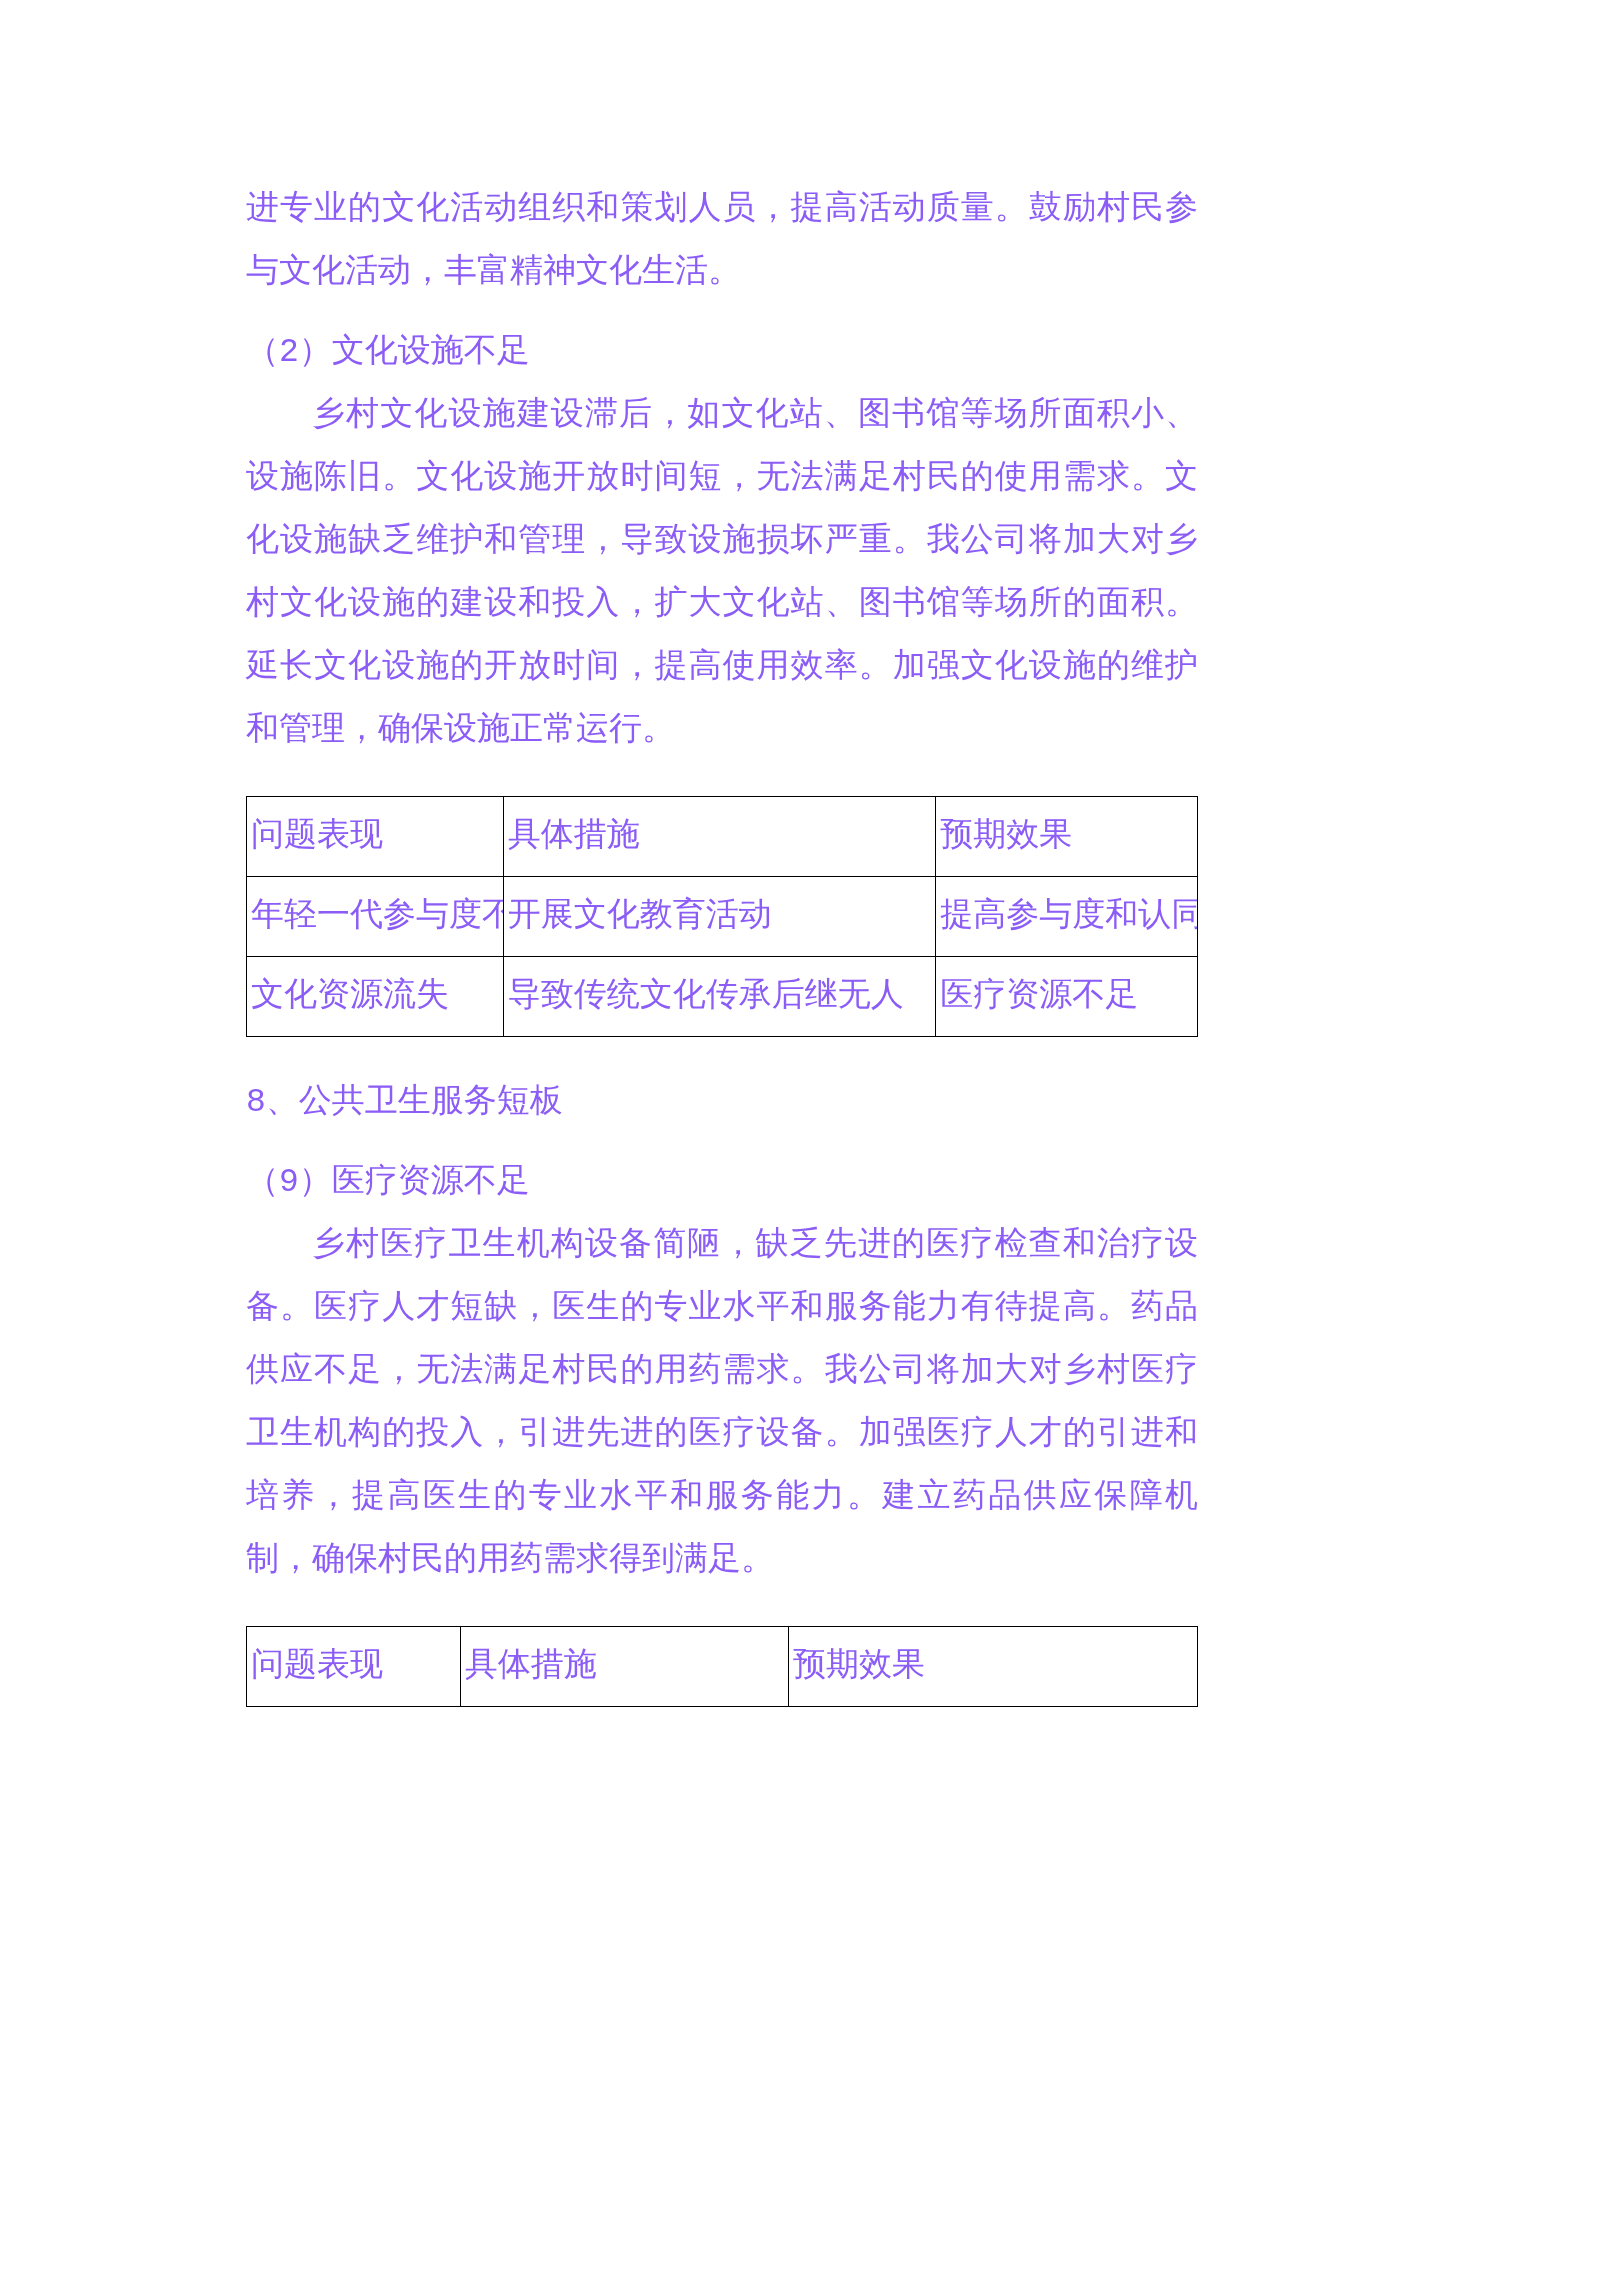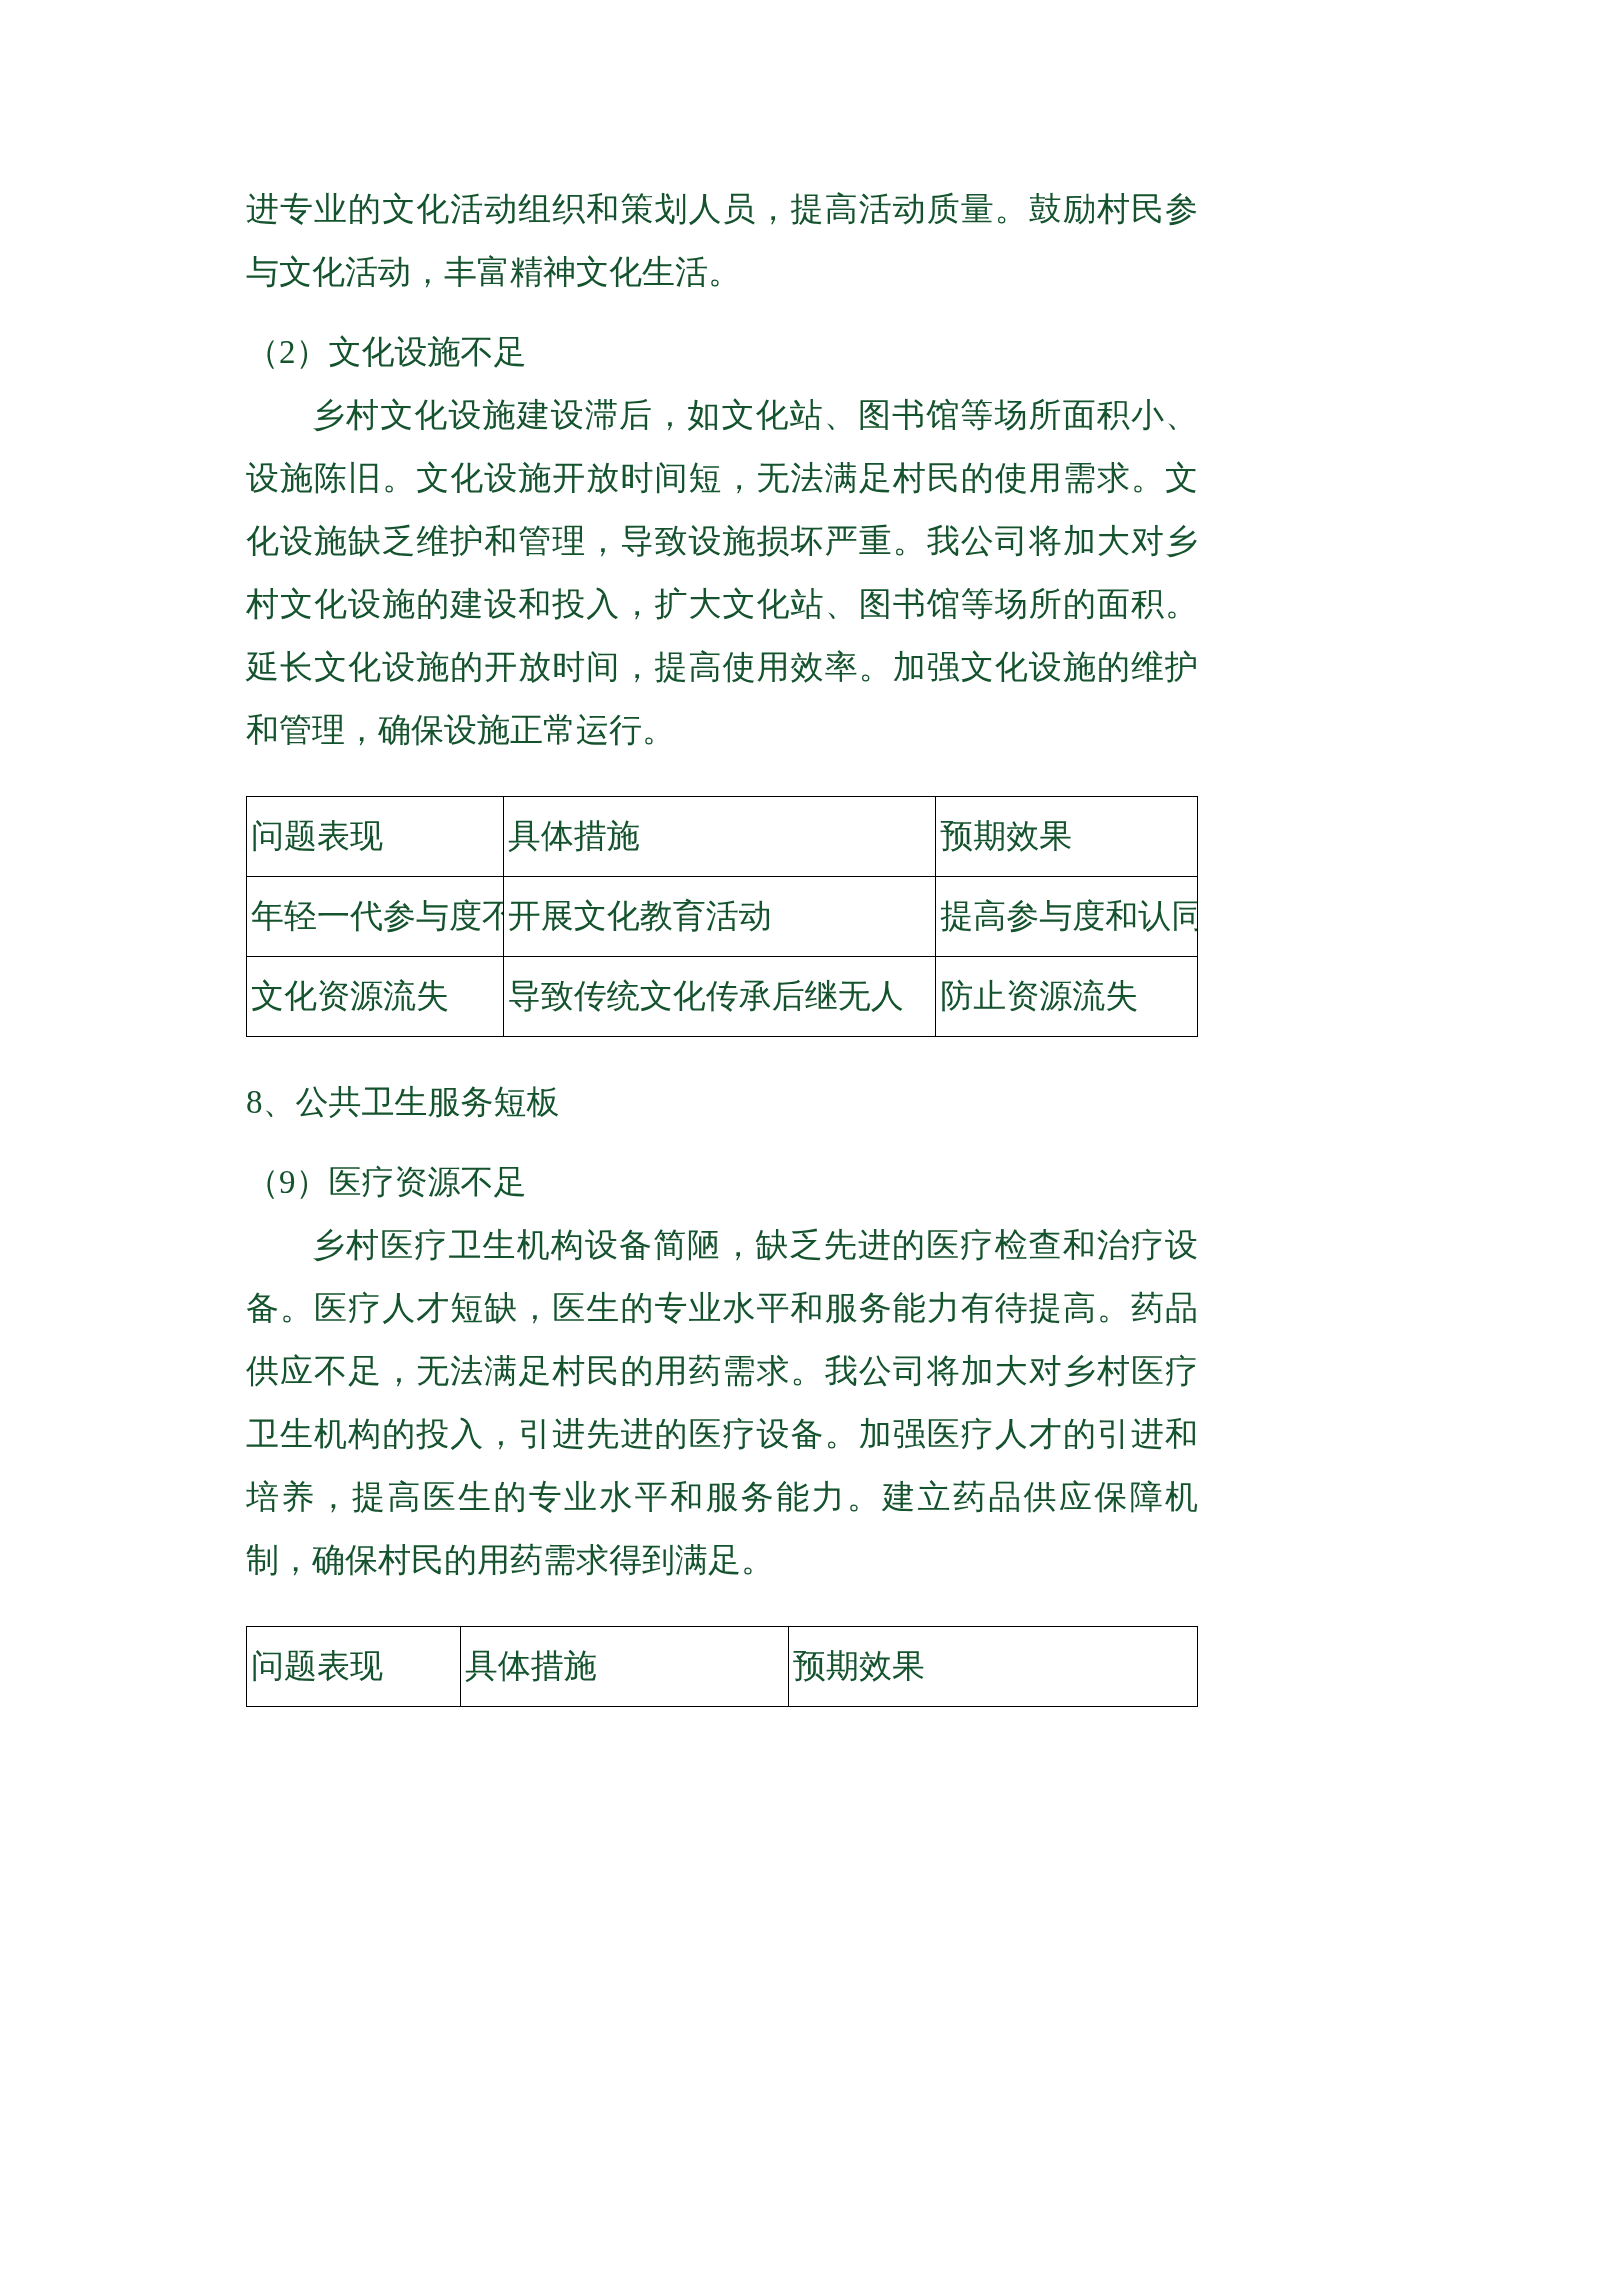--- a/index.html
+++ b/index.html
@@ -7,24 +7,24 @@
     padding: 0;
     background: #ffffff;
   }
   .page {
     position: relative;
     width: 1444px;
     height: 2295px;
     background: #ffffff;
     box-sizing: border-box;
     padding: 178px 246px 0 246px;
-    font-family: Liberation Serif, serif;
+    font-family: Liberation Mono, monospace;
     font-size: 33px;
     line-height: 63px;
-    color: #14532d;
+    color: #8b5cf6;
     overflow: hidden;
   }
   p {
     margin: 0;
     text-align: justify;
     text-justify: inter-ideograph;
   }
   p.body-indent {
     text-indent: 2em;
   }
@@ -79,21 +79,21 @@
         <th>预期效果</th>
       </tr>
       <tr>
         <td>年轻一代参与度不高</td>
         <td>开展文化教育活动</td>
         <td>提高参与度和认同感</td>
       </tr>
       <tr>
         <td>文化资源流失</td>
         <td>导致传统文化传承后继无人</td>
-        <td>防止资源流失</td>
+        <td>医疗资源不足</td>
       </tr>
     </tbody>
   </table>
 
   <p class="heading">8、公共卫生服务短板</p>
 
   <p class="heading">（9）医疗资源不足</p>
 
   <p class="body-indent">乡村医疗卫生机构设备简陋，缺乏先进的医疗检查和治疗设备。医疗人才短缺，医生的专业水平和服务能力有待提高。药品供应不足，无法满足村民的用药需求。我公司将加大对乡村医疗卫生机构的投入，引进先进的医疗设备。加强医疗人才的引进和培养，提高医生的专业水平和服务能力。建立药品供应保障机制，确保村民的用药需求得到满足。</p>
 

